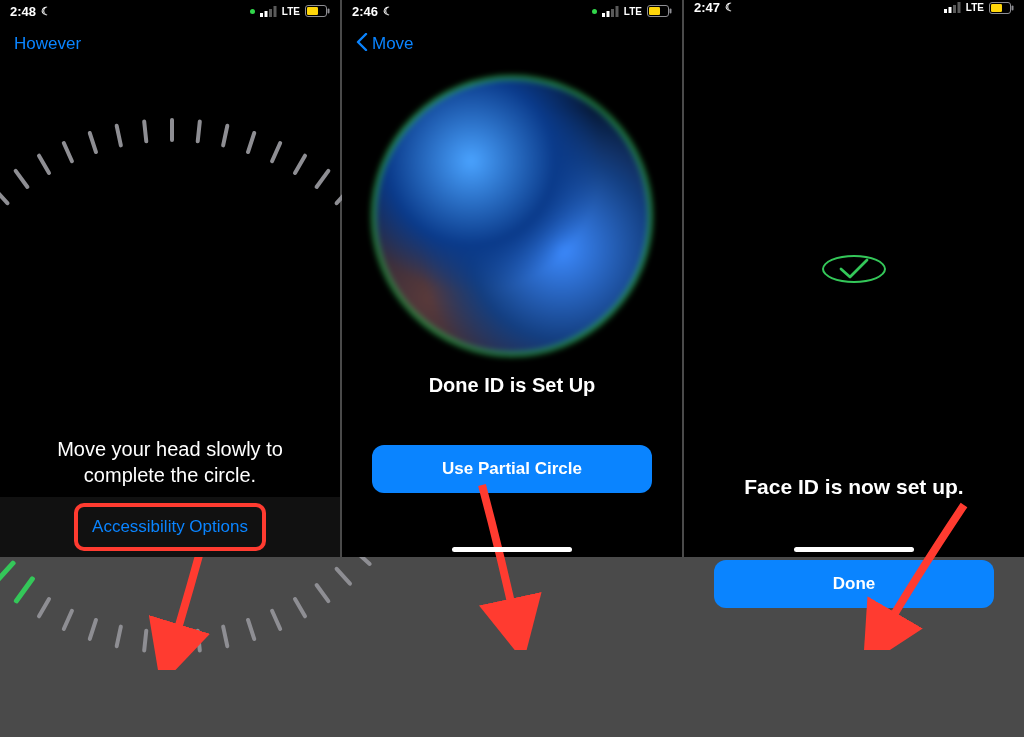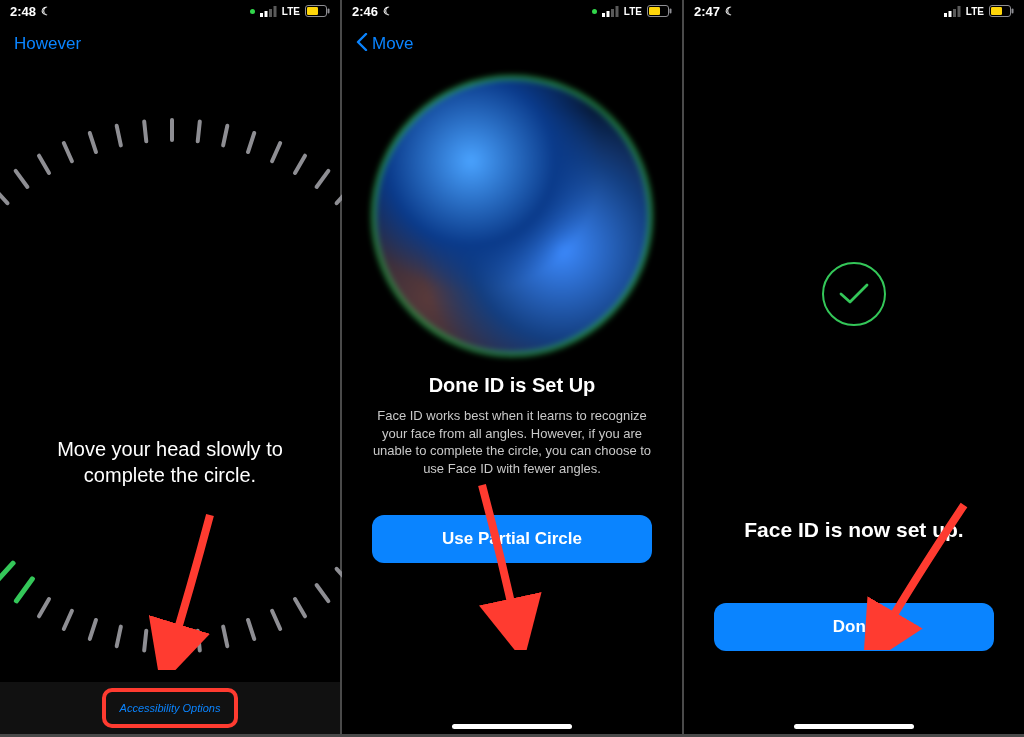--- a/index.html
+++ b/index.html
@@ -6,21 +6,21 @@
   body {
     background: #4a4a4a;
     font-family: -apple-system, "Helvetica Neue", Helvetica, Arial, sans-serif;
     width: 1024px;
     height: 737px;
     display: flex;
     overflow: hidden;
   }
   .screen {
     width: 340px;
-    height: 734px;
+    height: 557px;
     background: #000;
     position: relative;
     color: #fff;
     display: flex;
     flex-direction: column;
   }
   .screen + .screen { margin-left: 2px; }
 
   
   .status-bar {
@@ -83,26 +83,25 @@
     bottom:0;
     left:0;
     right:0;
     background:#111;
     text-align:center;
   }
   .accessibility-btn {
     display:block;
     margin:6px auto;
     padding:10px 14px;
-    font-size:11px;
+    font-size:17px;
     color:#0a84ff;
     border:4px solid #ff3b30;
     border-radius:10px;
     background:transparent;
-    font-style:italic;
   }
 
   
   .face-circle {
     width:280px;
     height:280px;
     border:3px solid #34c759;
     border-radius:50%;
     margin:10px auto 18px auto;
     overflow:hidden;
@@ -305,21 +304,20 @@
       <svg width="12" height="18">
           <path d="M10,1 L2,9 L10,17" stroke="#0a84ff" stroke-width="2.4" fill="none" stroke-linecap="round" stroke-linejoin="round"></path>
         </svg>
     </span>
     <span>Move</span>
   </div>
 
   <div class="face-circle"></div>
 
   <div class="title2">Done ID is Set Up</div>
-  <div class="body2">Face ID works best when it learns to recognize your face from all angles. However, if you are unable to complete the circle, you can choose to use Face ID with fewer angles.</div>
 
   <svg class="arrow" width="100" height="150" style="left:420px; top:490px; position:fixed"></svg>
   <svg class="arrow" width="110" height="170" style="left:100px; top:480px;">
     <defs>
         <marker id="ah2" markerWidth="8" markerHeight="8" refX="4" refY="4" orient="auto">
           <path d="M0,0 L8,4 L0,8 Z" fill="#ff3b30"></path>
         </marker>
       </defs>
     <path d="M40,5 Q60,80 75,150" stroke="#ff3b30" stroke-width="8" fill="none" marker-end="url(#ah2)"></path>
   </svg>

